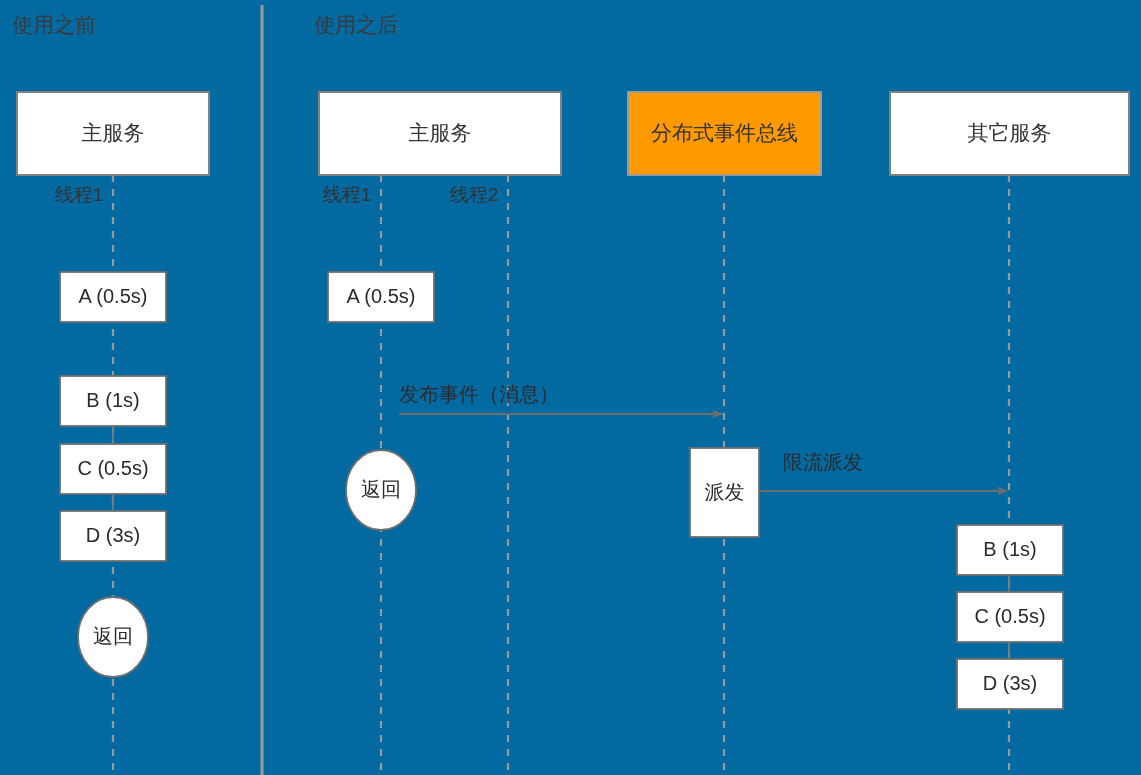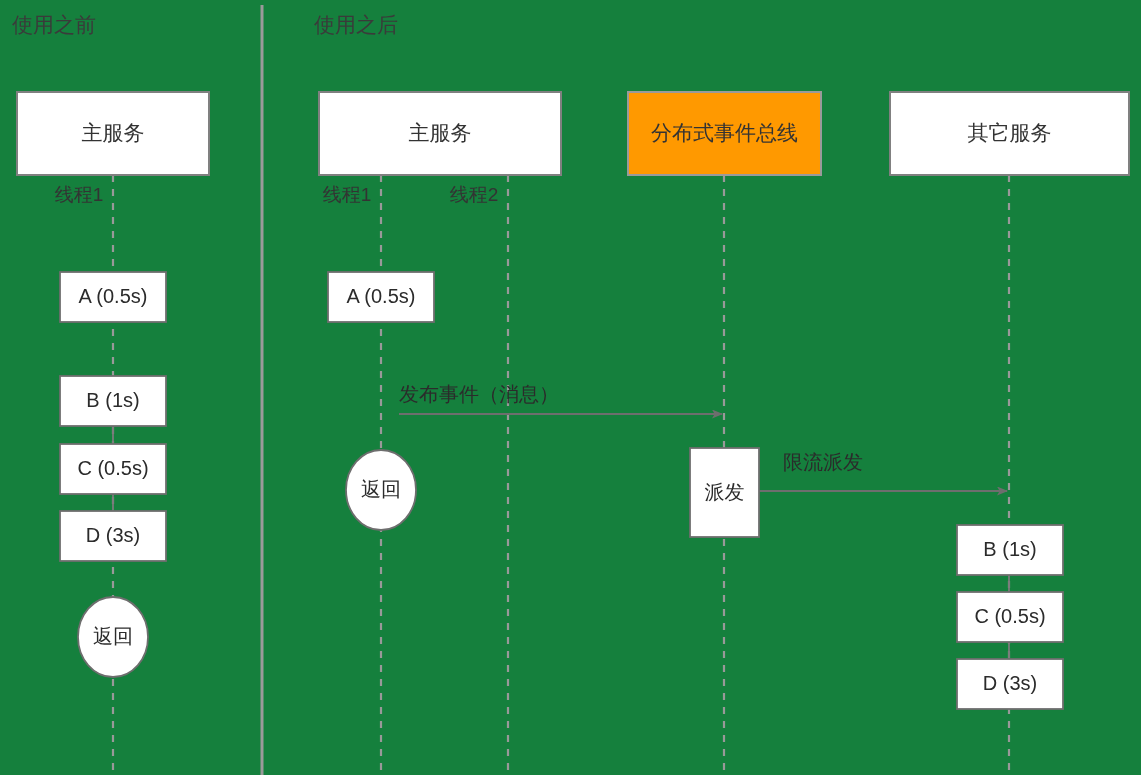--- a/index.html
+++ b/index.html
@@ -8,21 +8,21 @@
     background: #ffffff;
   }
   body {
     font-family: "Liberation Sans", "DejaVu Sans", sans-serif;
   }
   #diagram-root {
     position: relative;
     width: 1141px;
     height: 775px;
     overflow: hidden;
-    background: #15803d;
+    background: #0369a1;
   }
   svg.diagram {
     display: block;
     width: 1141px;
     height: 775px;
   }
   .section-title {
     font-size: 21px;
     fill: #3a3a3a;
   }

